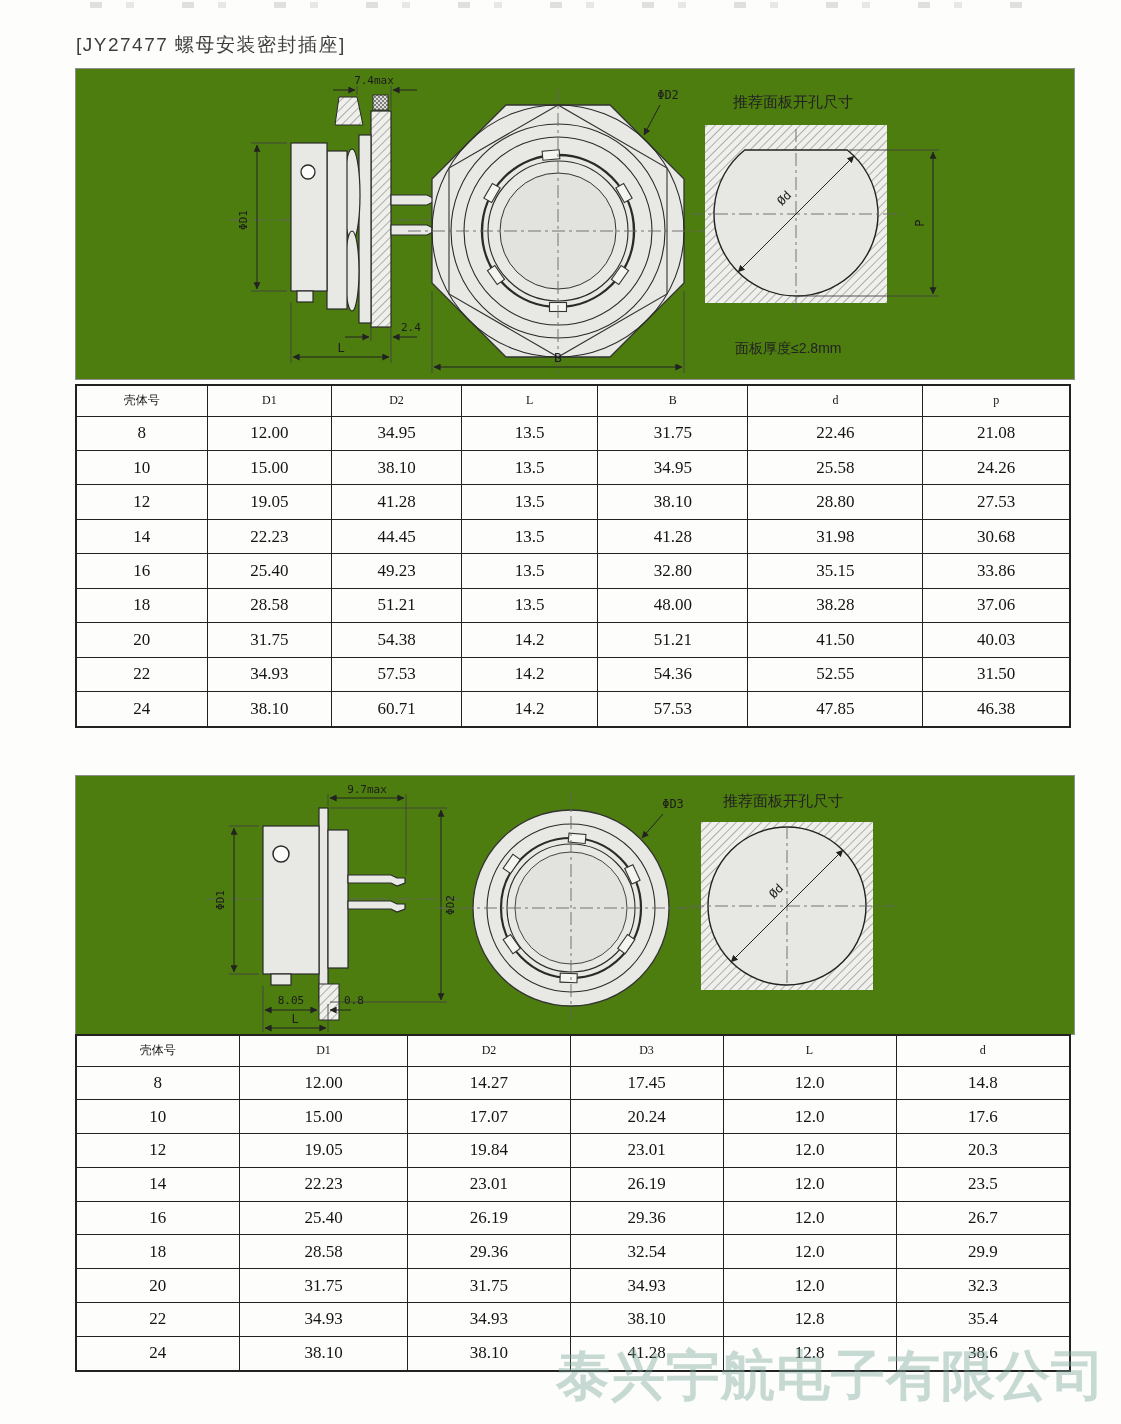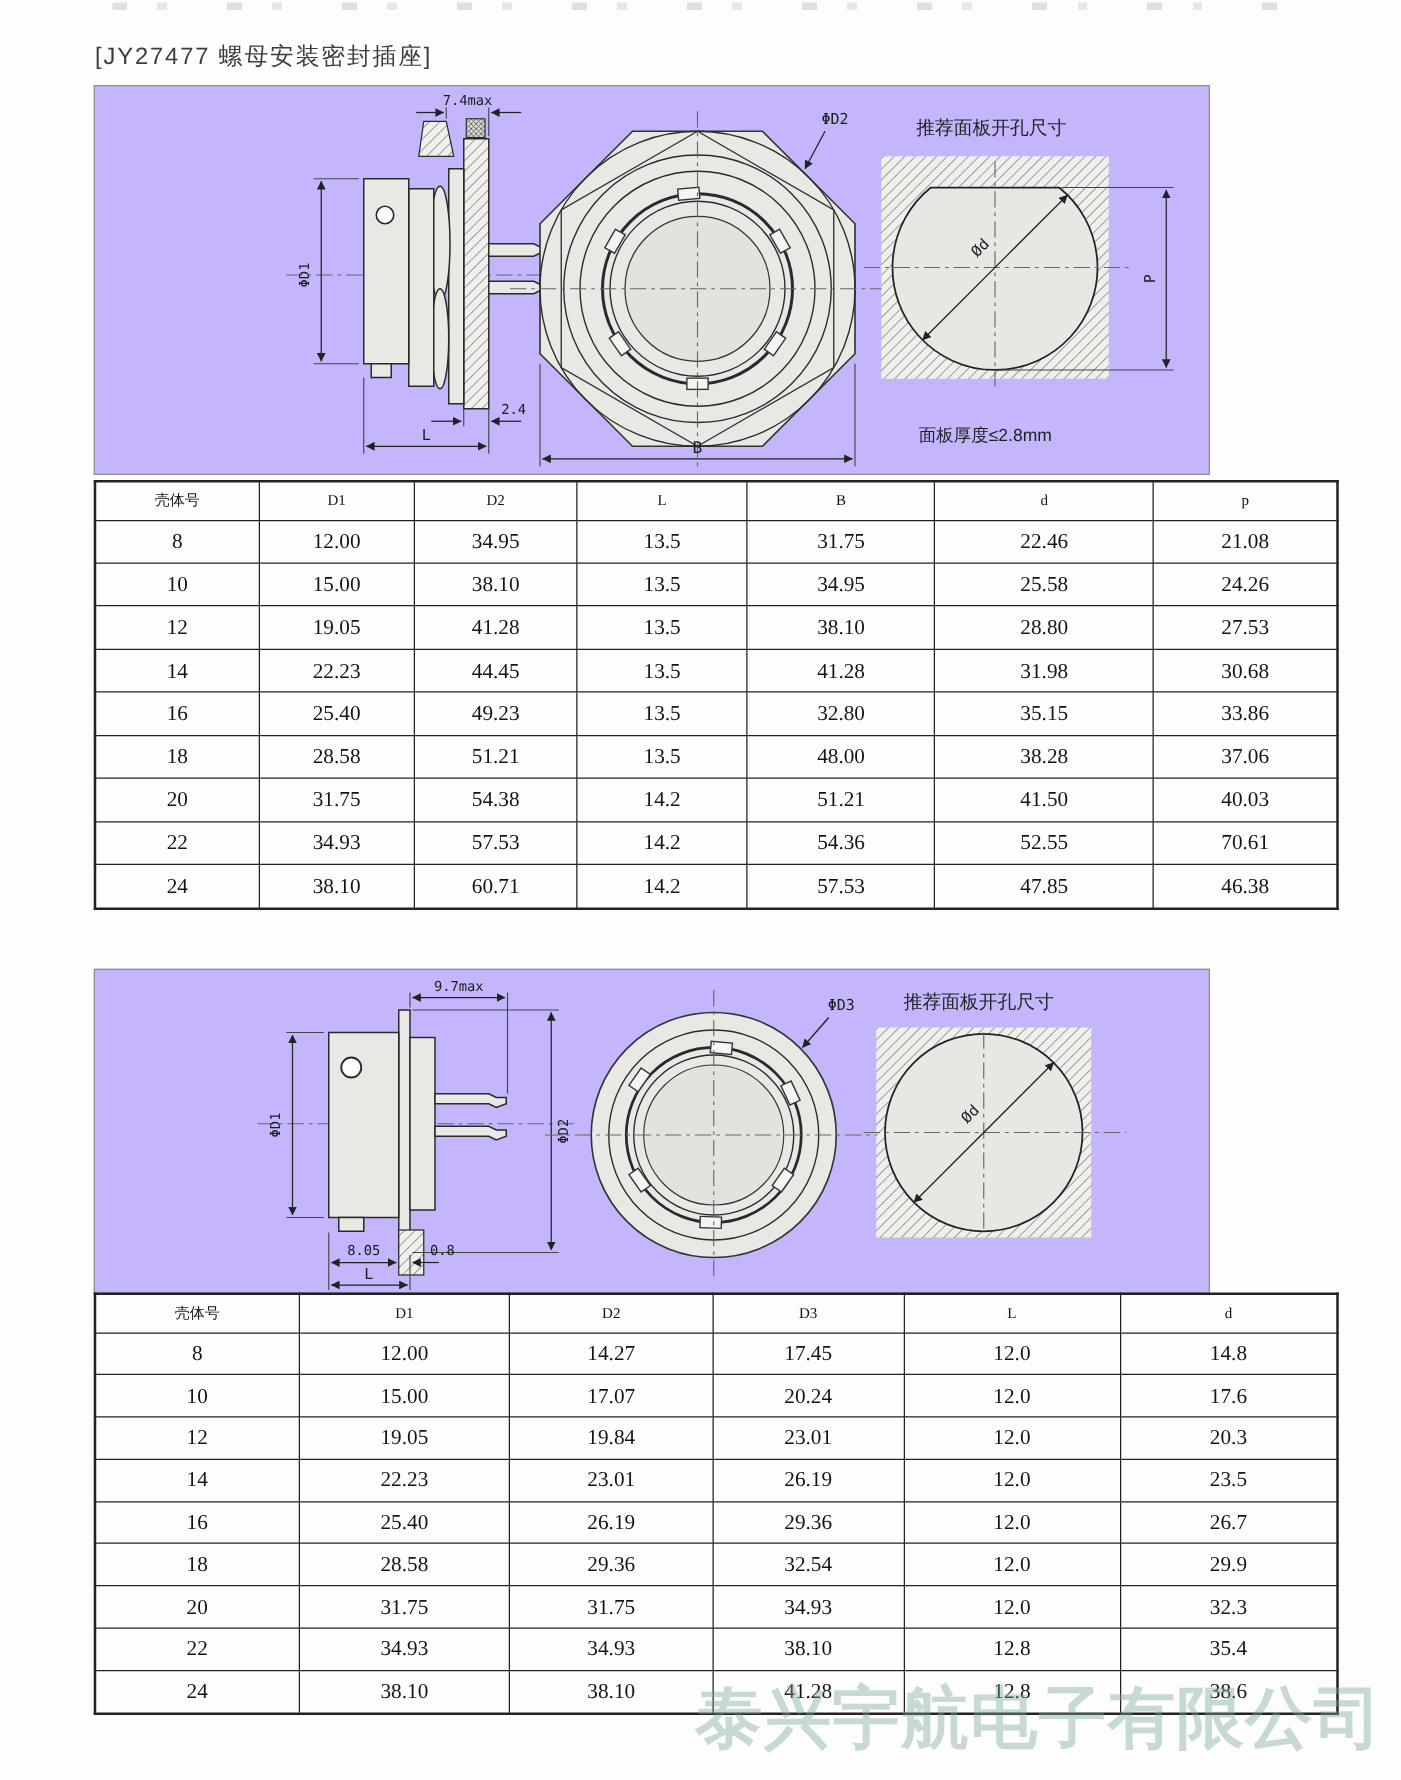--- a/index.html
+++ b/index.html
@@ -7,21 +7,21 @@
   body { width:1121px; height:1424px; font-family:"Liberation Sans",sans-serif; }
   .page { position:relative; width:1121px; height:1424px; background:#fdfdfc; overflow:hidden; }
 
   .top-artifact { position:absolute; left:90px; top:2px; width:950px; height:6px; opacity:.30;
     background:repeating-linear-gradient(90deg,#9a9a9a 0 12px,transparent 12px 36px,#b4b4b4 36px 44px,transparent 44px 92px); }
 
   .sec-title { position:absolute; left:76px; font-size:19px; color:#3d3d3d; letter-spacing:1.5px; }
   #s1-title { top:32px; }
   #s2-title { top:742px; }
 
-  .draw-box { position:absolute; left:75px; width:893px; border:1px solid #8f8f8f; background:#c4b5fd; }
+  .draw-box { position:absolute; left:75px; width:1000px; border:1px solid #8f8f8f; background:#4d7c0f; }
   #draw1 { top:68px; height:312px; }
   #draw2 { top:775px; height:260px; }
   .draw-box svg { position:absolute; overflow:visible; }
 
   svg text { font-family:"DejaVu Sans Mono",monospace; fill:#1c1c1c; }
   svg text.cjk { font-family:"Liberation Sans",sans-serif; fill:#222; }
   .dim { stroke:#222; stroke-width:1; fill:none; }
   .ext { stroke:#444; stroke-width:.9; fill:none; }
   .cl  { stroke:#666; stroke-width:.9; stroke-dasharray:13 4 3 4; fill:none; }
   .body-fill { fill:#e8e8e4; stroke:#2a2a2a; stroke-width:1.2; }
@@ -239,21 +239,21 @@
           <td>41.50</td>
           <td>40.03</td>
         </tr>
         <tr>
           <td>22</td>
           <td>34.93</td>
           <td>57.53</td>
           <td>14.2</td>
           <td>54.36</td>
           <td>52.55</td>
-          <td>70.61</td>
+          <td>31.50</td>
         </tr>
         <tr>
           <td>24</td>
           <td>38.10</td>
           <td>60.71</td>
           <td>14.2</td>
           <td>57.53</td>
           <td>47.85</td>
           <td>46.38</td>
         </tr>

